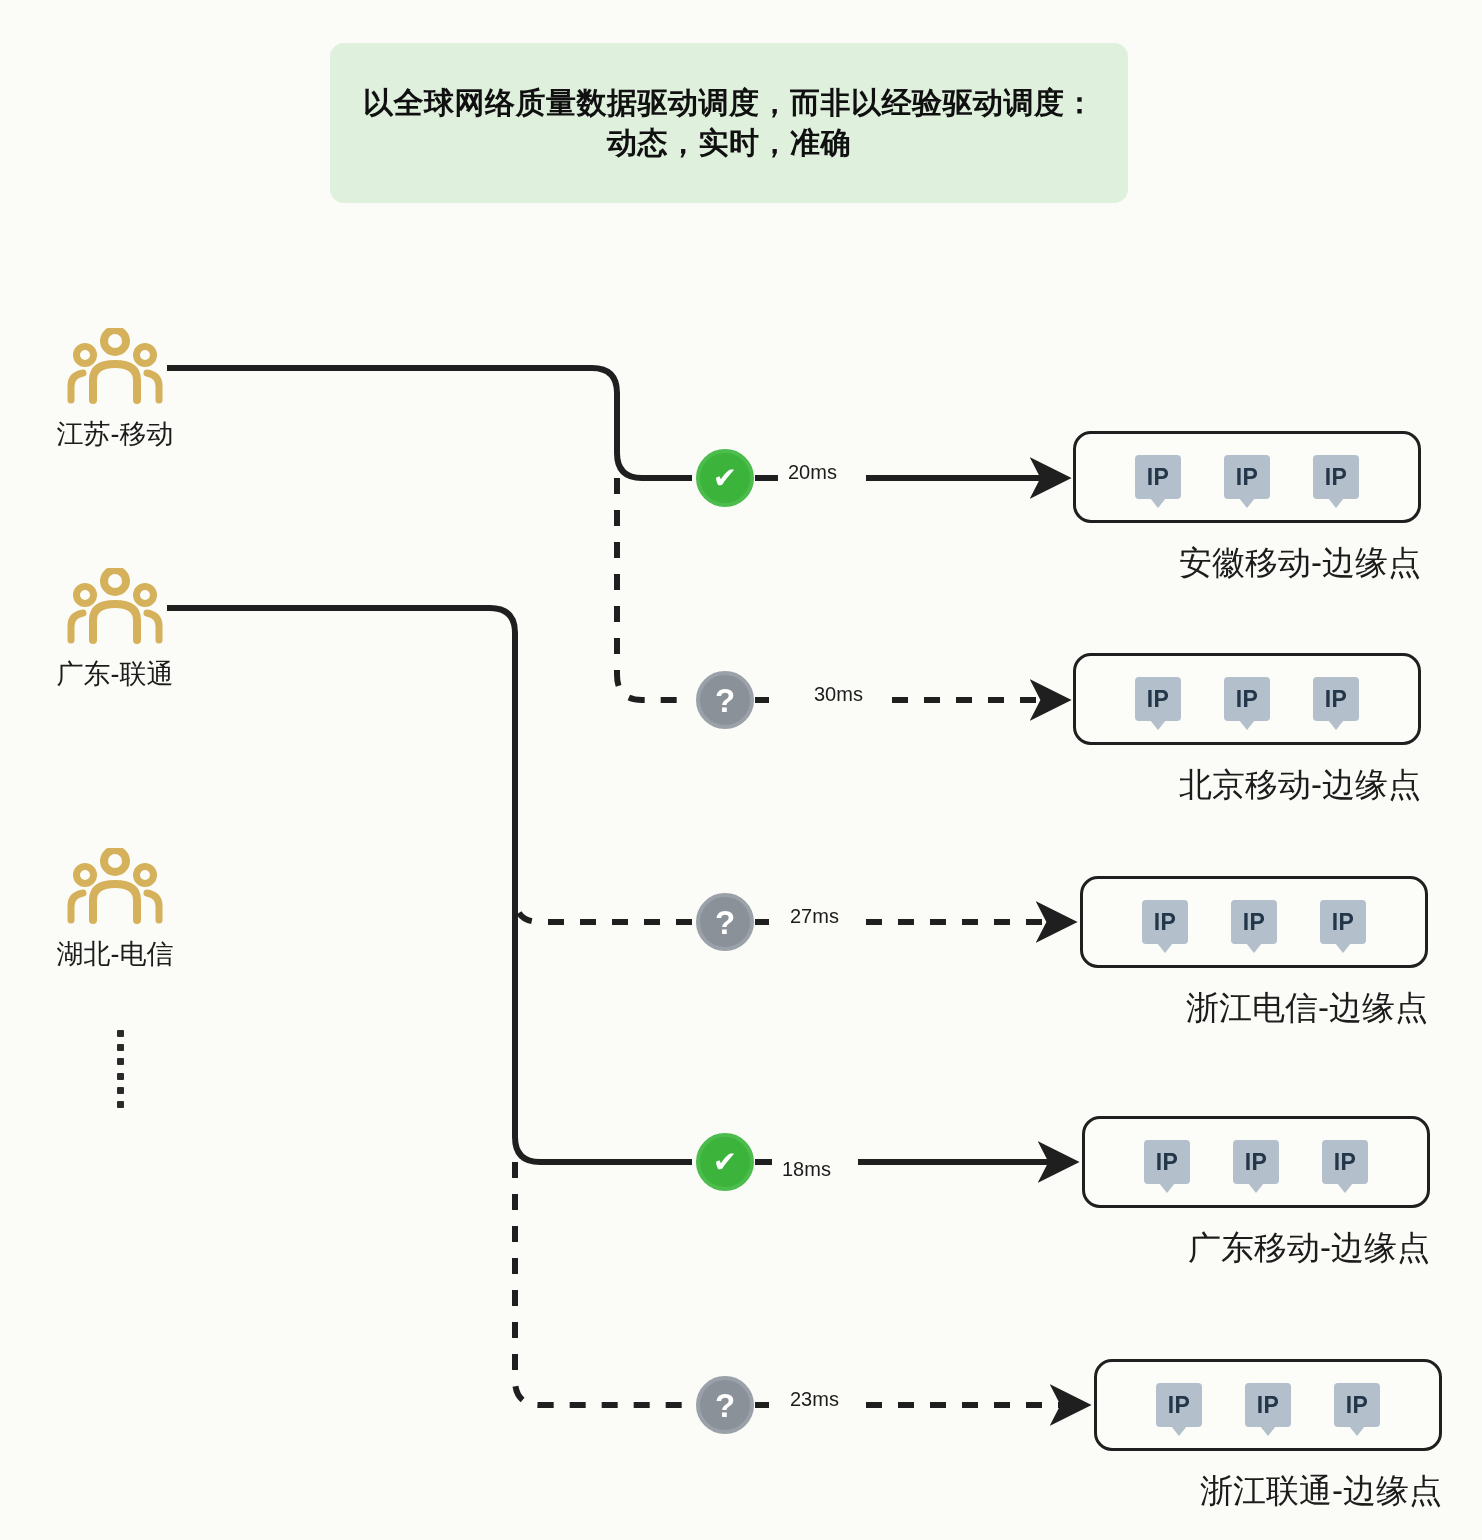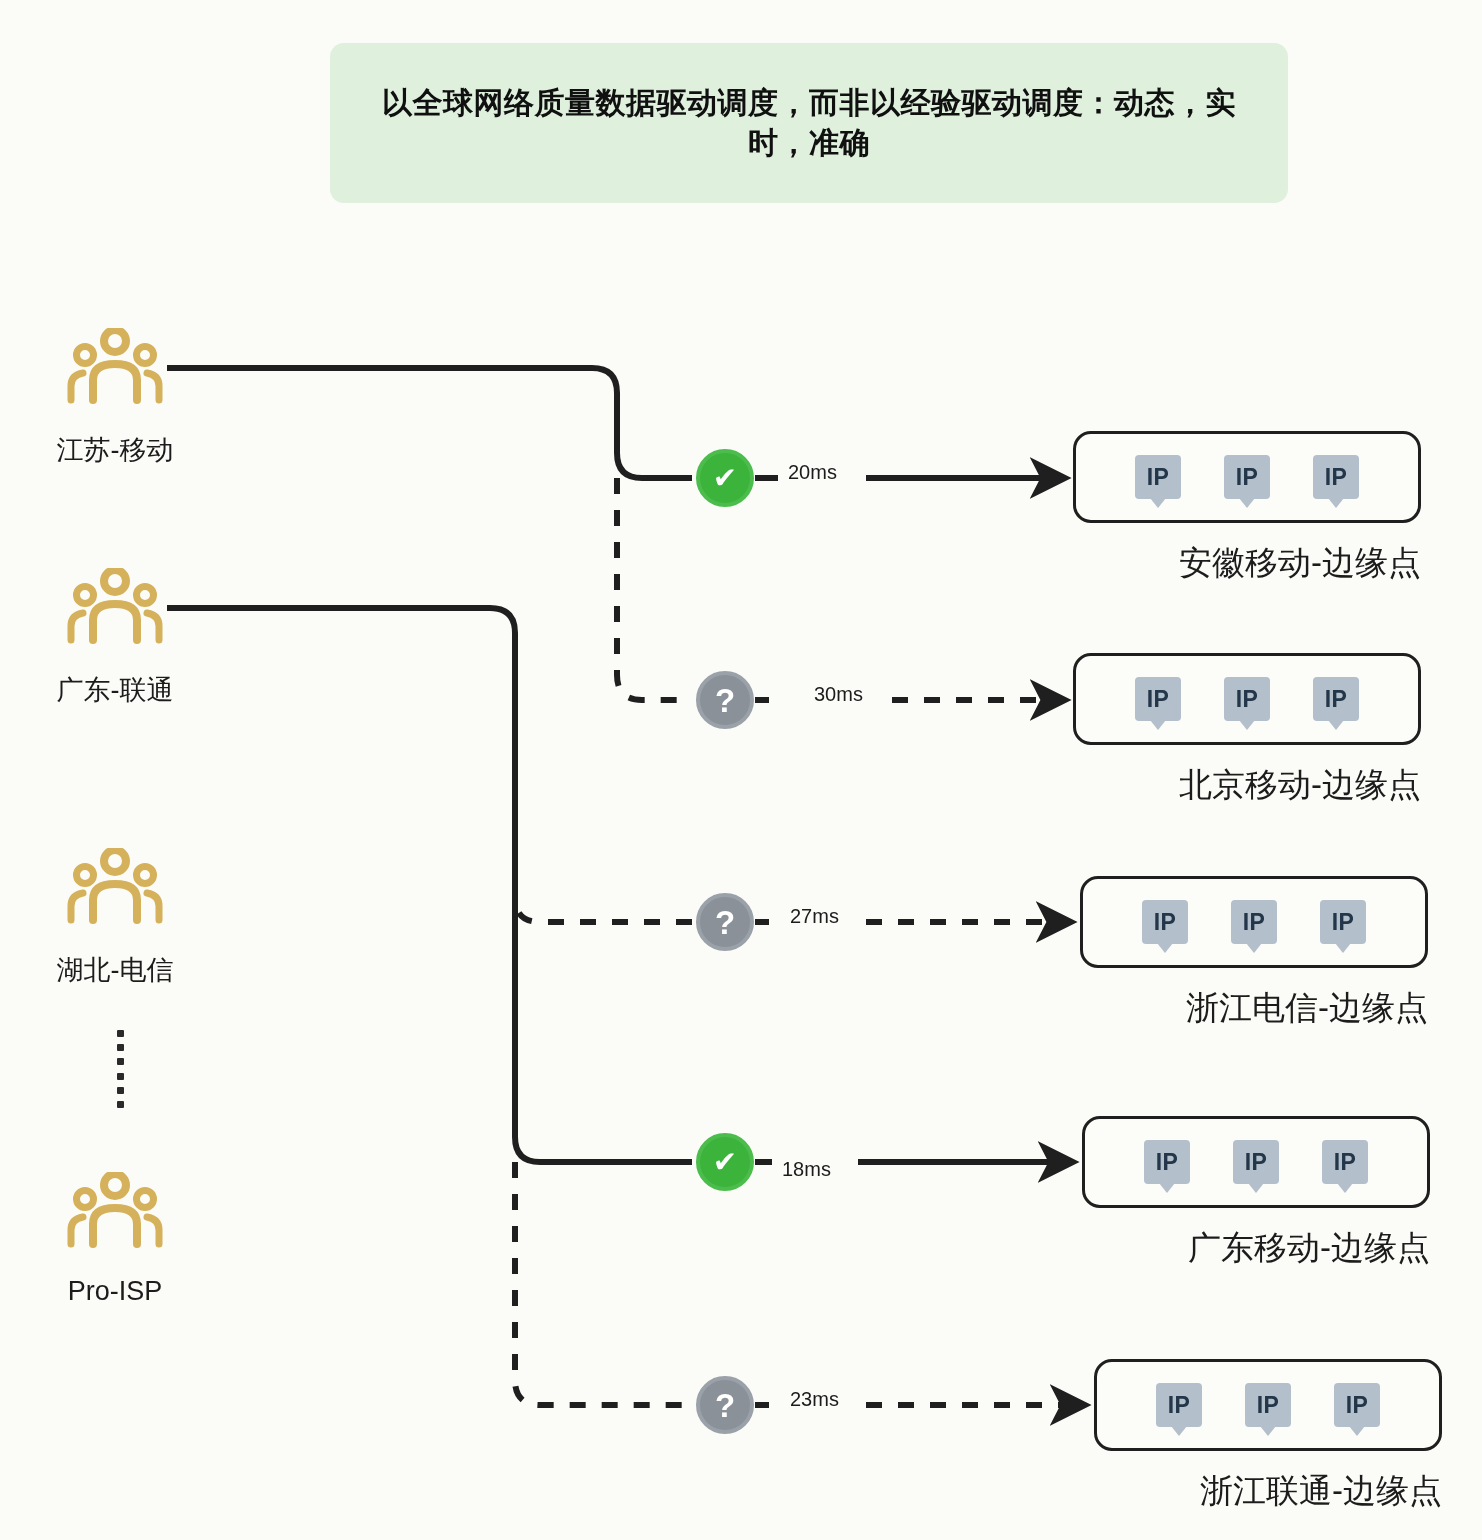--- a/index.html
+++ b/index.html
@@ -18,21 +18,21 @@
     height: 1540px;
     background: #fbfbf7;
     overflow: hidden;
   }
 
   
   .title-banner {
     position: absolute;
     left: 330px;
     top: 43px;
-    width: 958px;
+    width: 798px;
     height: 160px;
     background: #dff0dd;
     border-radius: 14px;
     display: flex;
     align-items: center;
     justify-content: center;
     box-sizing: border-box;
     padding: 0 26px;
   }
   .title-banner .title-text {
@@ -59,21 +59,21 @@
     position: absolute;
     width: 190px;
     text-align: center;
   }
   .client .client-icon {
     display: block;
     margin: 0 auto;
   }
   .client .client-label {
     display: block;
-    margin-top: 22px;
+    margin-top: 6px;
     font-size: 27px;
     color: #1c1c1c;
     white-space: nowrap;
   }
 
   .vertical-ellipsis {
     position: absolute;
     left: 104px;
     top: 1030px;
     width: 32px;
@@ -267,33 +267,20 @@
 
   <div class="vertical-ellipsis">
     <i></i>
     <i></i>
     <i></i>
     <i></i>
     <i></i>
     <i></i>
   </div>
 
-  <div class="client" style="left:20px; top:1172px;">
-    <span class="client-icon">
-      <svg width="104" height="78" viewBox="0 0 104 78">
-        <circle cx="52" cy="13" r="11" fill="none" stroke="#d4b15a" stroke-width="8"></circle>
-        <circle cx="22" cy="27" r="8.5" fill="none" stroke="#d4b15a" stroke-width="7"></circle>
-        <circle cx="82" cy="27" r="8.5" fill="none" stroke="#d4b15a" stroke-width="7"></circle>
-        <path d="M30,72 L30,52 Q30,36 52,36 Q74,36 74,52 L74,72" fill="none" stroke="#d4b15a" stroke-width="8" stroke-linecap="round"></path>
-        <path d="M8,72 L8,58 Q8,47 20,45" fill="none" stroke="#d4b15a" stroke-width="7" stroke-linecap="round"></path>
-        <path d="M96,72 L96,58 Q96,47 84,45" fill="none" stroke="#d4b15a" stroke-width="7" stroke-linecap="round"></path>
-      </svg>
-    </span>
-    <span class="client-label">Pro-ISP</span>
-  </div>
 
   <div class="badge ok" style="left:696px; top:449px;">
     <span class="glyph">✔</span>
   </div>
   <div class="badge unknown" style="left:696px; top:671px;">
     <span class="glyph">?</span>
   </div>
   <div class="badge unknown" style="left:696px; top:893px;">
     <span class="glyph">?</span>
   </div>

